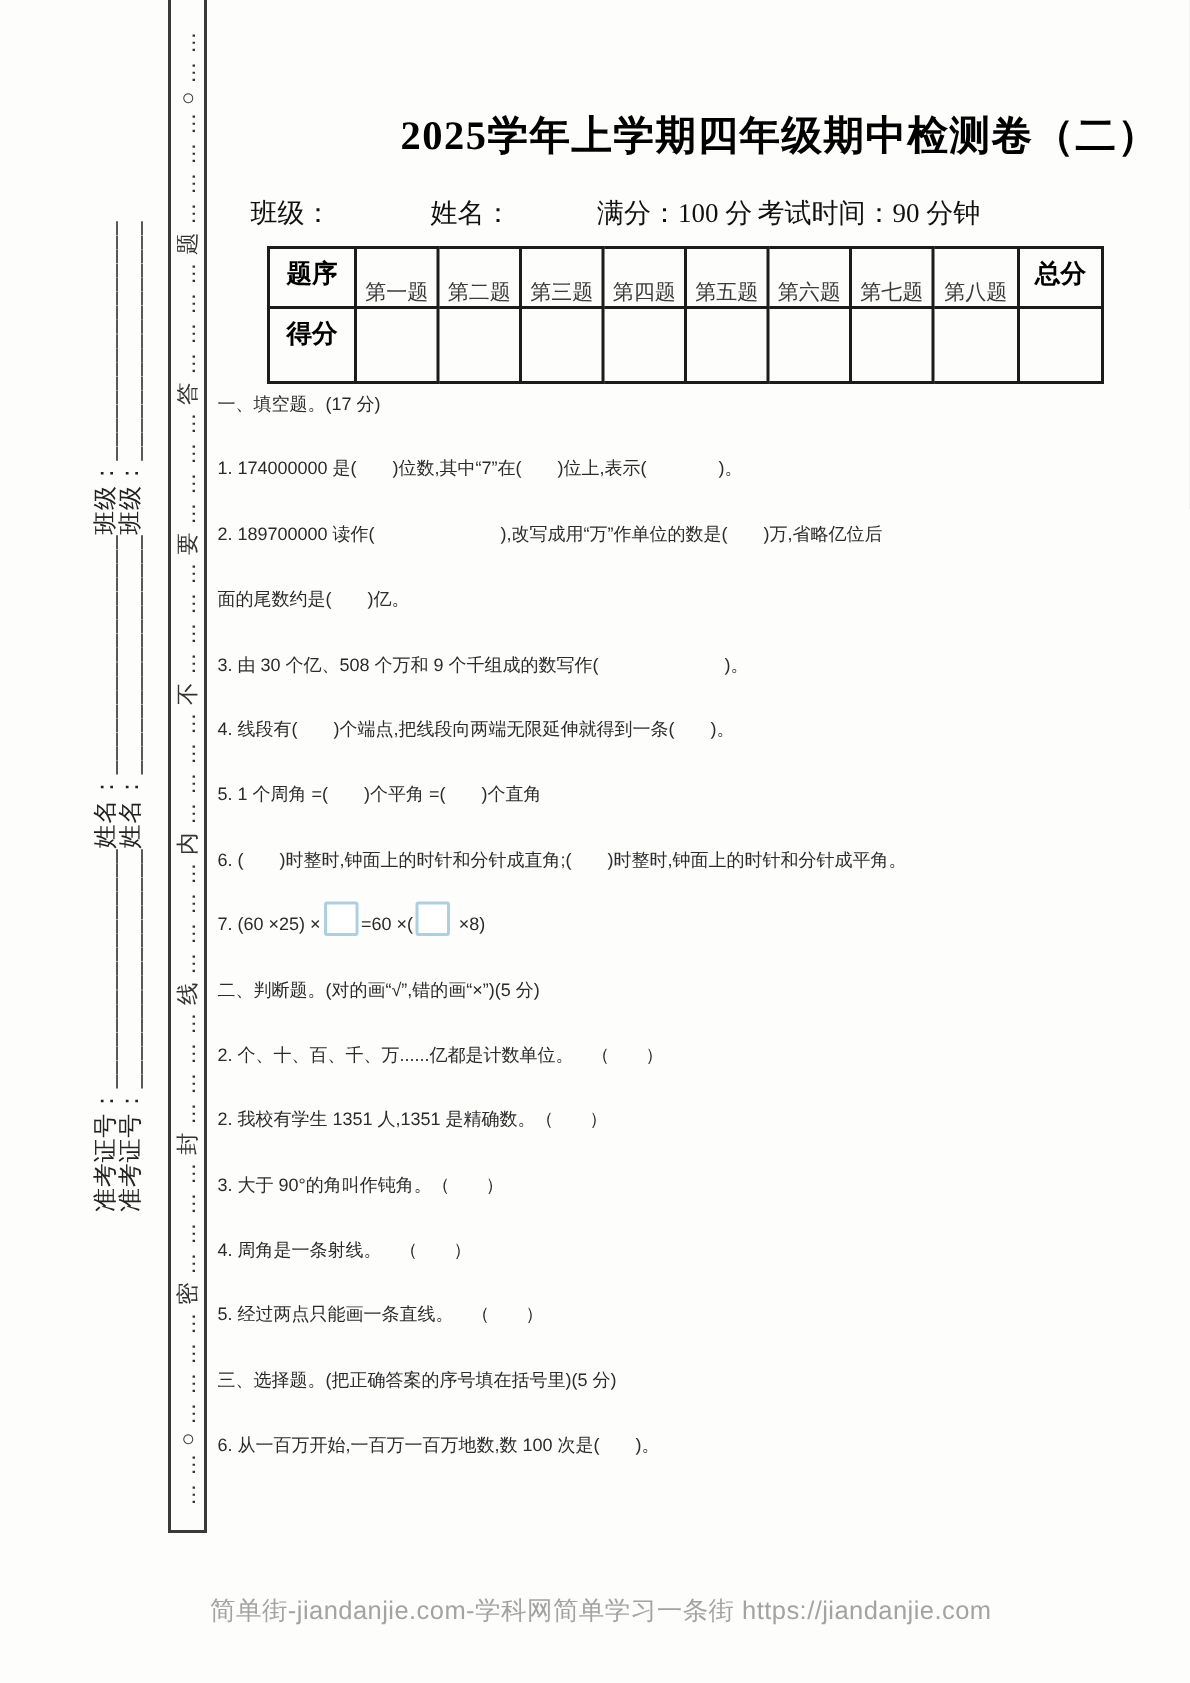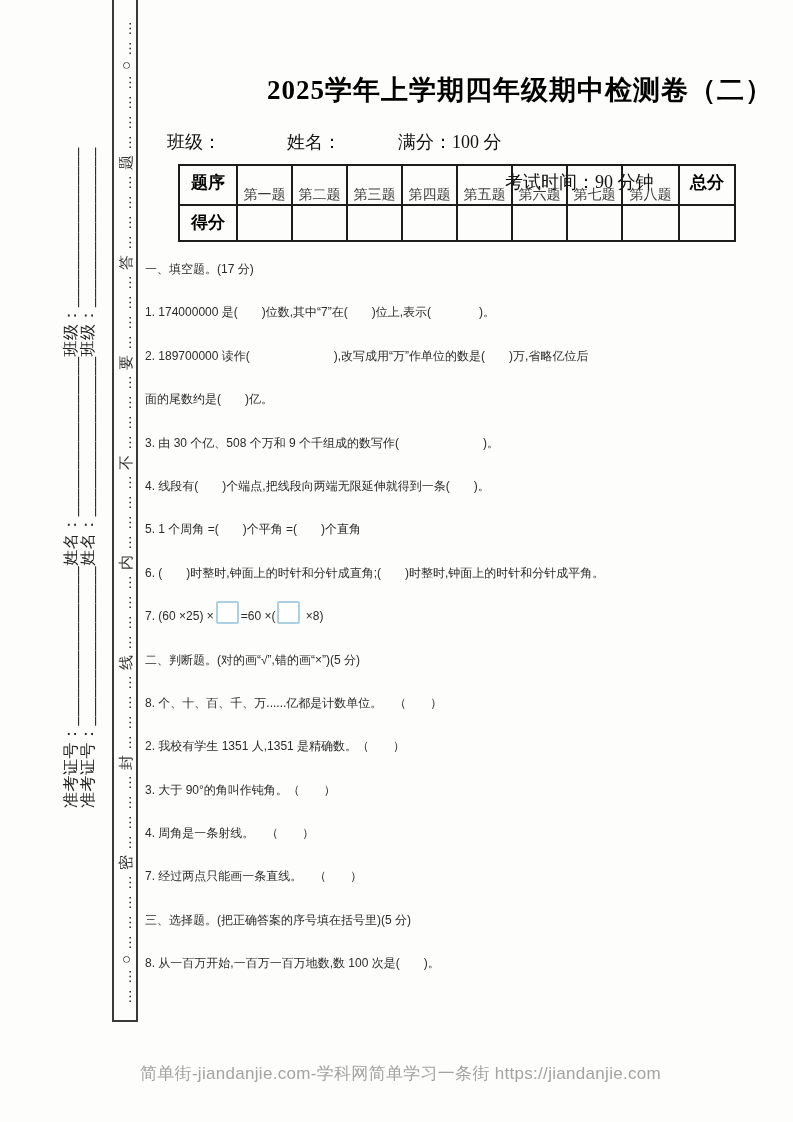--- a/index.html
+++ b/index.html
@@ -60,40 +60,40 @@
     position: absolute;
     left: 145px; top: 130px; width: 628px; height: 26px;
     font-family: "Liberation Serif", serif;
     font-size: 18px;
     color: #111;
   }
   .info-row span { position: absolute; top: 0; }
   .info-class { left: 22px; }
   .info-name  { left: 142px; }
   .info-score { left: 243px; margin-left: 10px; }
-  .info-time  { left: 360px; margin-top: 40px; }
+  .info-time  { left: 360px; }
 
   
   .score-table {
     position: absolute;
     left: 178px; top: 164px;
     border-collapse: collapse;
     table-layout: fixed;
   }
   .score-table td {
     border: 2px solid #1c1c1c;
     text-align: center;
     vertical-align: top;
     padding: 5px 0 0 0;
     box-sizing: border-box;
   }
   .score-table .hdr { font-weight: bold; font-size: 17px; color:#000; }
   .score-table .qcol { font-family: "Liberation Serif", serif; font-size: 14px; color: #3a3a3a; padding-top: 20px; }
   .row-top td { height: 36px; }
-  .row-score td { height: 36px; }
+  .row-score td { height: 50px; }
 
   
   .questions {
     position: absolute;
     left: 145px; top: 248px; width: 640px;
   }
   .qline {
     display: block;
     height: 43.4px;
     line-height: 43.4px;
@@ -184,24 +184,24 @@
     <span class="qline">一、填空题。(17 分)</span>
     <span class="qline">1. 174000000 是(　　)位数,其中“7”在(　　)位上,表示(　　　　)。</span>
     <span class="qline">2. 189700000 读作(　　　　　　　),改写成用“万”作单位的数是(　　)万,省略亿位后</span>
     <span class="qline">面的尾数约是(　　)亿。</span>
     <span class="qline">3. 由 30 个亿、508 个万和 9 个千组成的数写作(　　　　　　　)。</span>
     <span class="qline">4. 线段有(　　)个端点,把线段向两端无限延伸就得到一条(　　)。</span>
     <span class="qline">5. 1 个周角 =(　　)个平角 =(　　)个直角</span>
     <span class="qline">6. (　　)时整时,钟面上的时针和分针成直角;(　　)时整时,钟面上的时针和分针成平角。</span>
     <span class="qline"><span>7. (60 ×25) ×</span><span class="abox"></span><span>=60 ×(</span><span class="abox"></span> <span>×8)</span></span>
     <span class="qline">二、判断题。(对的画“√”,错的画“×”)(5 分)</span>
-    <span class="qline">8. 个、十、百、千、万......亿都是计数单位。　（　　）</span>
+    <span class="qline">2. 个、十、百、千、万......亿都是计数单位。　（　　）</span>
     <span class="qline">2. 我校有学生 1351 人,1351 是精确数。（　　）</span>
     <span class="qline">3. 大于 90°的角叫作钝角。（　　）</span>
     <span class="qline">4. 周角是一条射线。　（　　）</span>
-    <span class="qline">7. 经过两点只能画一条直线。　（　　）</span>
+    <span class="qline">5. 经过两点只能画一条直线。　（　　）</span>
     <span class="qline">三、选择题。(把正确答案的序号填在括号里)(5 分)</span>
-    <span class="qline">8. 从一百万开始,一百万一百万地数,数 100 次是(　　)。</span>
+    <span class="qline">6. 从一百万开始,一百万一百万地数,数 100 次是(　　)。</span>
   </div>
 
   <div class="footer">简单街-jiandanjie.com-学科网简单学习一条街 https://jiandanjie.com</div>
 
 </div>
 
 </body></html>

